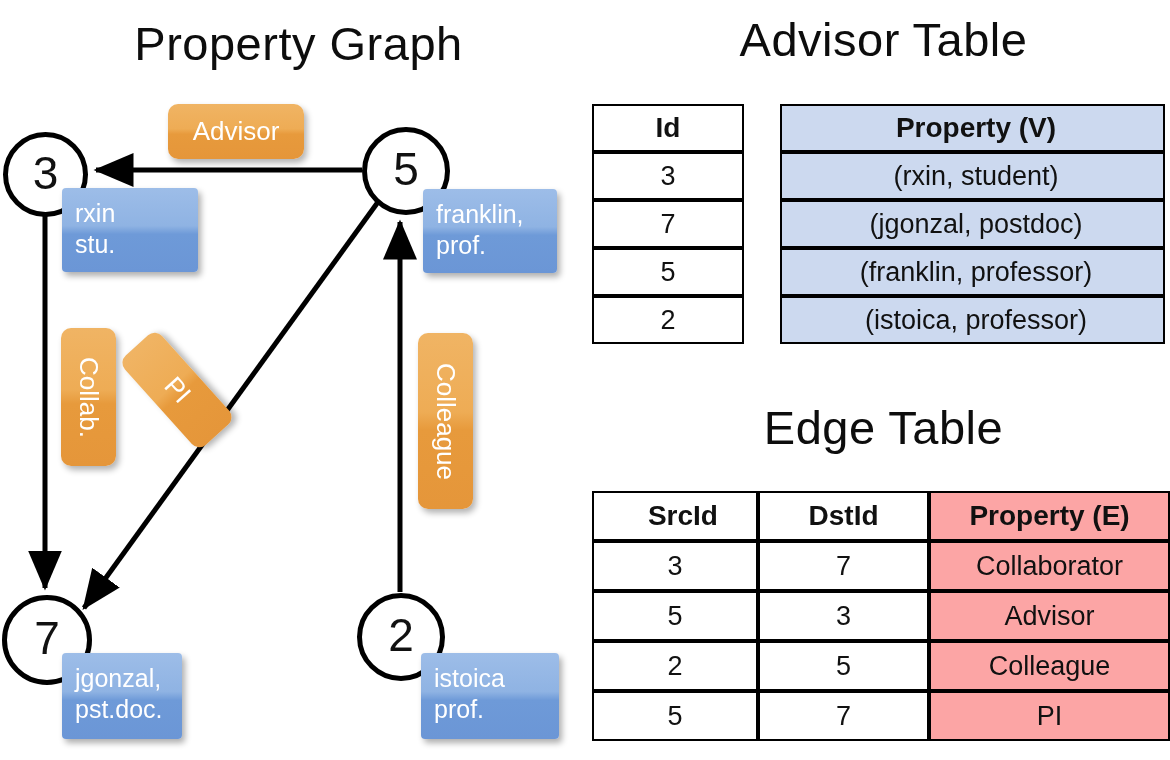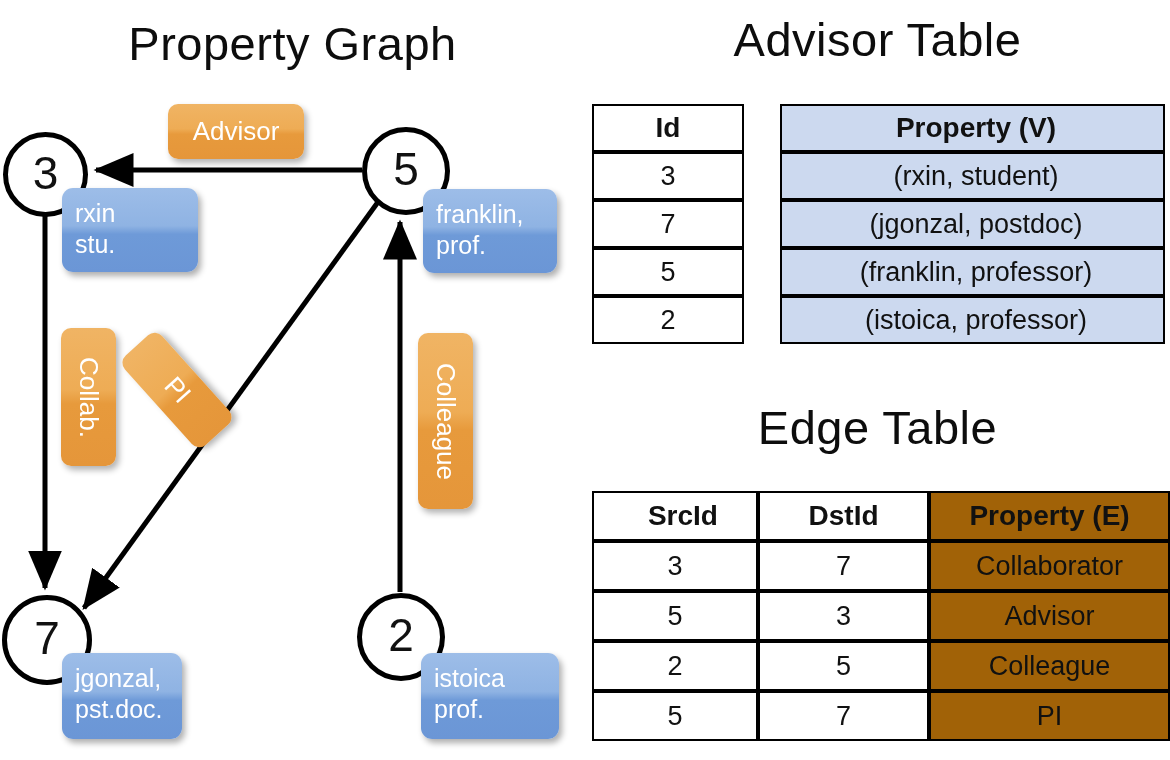--- a/index.html
+++ b/index.html
@@ -14,20 +14,21 @@
 
   
   .title{
     position:absolute;
     font-size:47px;
     font-weight:400;
     color:#0d0d0d;
     letter-spacing:0.5px;
     white-space:nowrap;
     font-family:"Liberation Sans", sans-serif;
+    margin-left:6px;
   }
   #title-property-graph{left:0;top:16px;width:585px;text-align:center;}
   #title-vertex-table{left:585px;top:12px;width:585px;text-align:center;}
   #title-edge-table{left:585px;top:400px;width:585px;text-align:center;}
 
   
   #graph-canvas{position:absolute;left:0;top:0;width:585px;height:760px;}
   #graph-edges{position:absolute;left:0;top:0;width:585px;height:760px;}
 
   
@@ -41,21 +42,21 @@
     font-size:46px;
     color:#111;
     z-index:3;
     font-family:"Liberation Sans", sans-serif;
   }
   .node-circle span{line-height:1;position:relative;top:-2px;}
 
   
   .prop-box{
     position:absolute;
-    border-radius:11px;
+    border-radius:4px;
     background:linear-gradient(to bottom,#9dbde8 0%,#8fb3e3 45%,#6e9ad8 55%,#6b96d6 100%);
     color:#ffffff;
     font-size:25px;
     line-height:1.22;
     padding:10px 0 0 13px;
     box-sizing:border-box;
     box-shadow:3px 4px 6px rgba(0,0,0,0.32);
     z-index:4;
     font-family:"Liberation Sans", sans-serif;
   }
@@ -99,21 +100,21 @@
     font-weight:400;
     font-size:27px;
     color:#111;
     padding:0;
     height:44px;
     background:#ffffff;
     font-family:"Liberation Sans", sans-serif;
   }
   .tbl th{font-weight:700;font-size:28px;margin-left:32px;}
   .tbl .shade-blue{background:#ccd9ef;padding-left:7px;}
-  .tbl .shade-peach{background:#a16207;}
+  .tbl .shade-peach{background:#fca5a5;}
 
   
   #vertex-table-ids{left:592px;top:104px;width:152px;}
   #vertex-table-props{left:780px;top:104px;width:385px;}
 
   
   #edge-table{left:592px;top:491px;}
   #edge-table td,#edge-table th{height:46px;}
   #edge-table .c-src{width:152px;padding-left:16px;}
   #edge-table .c-dst{width:175px;}

